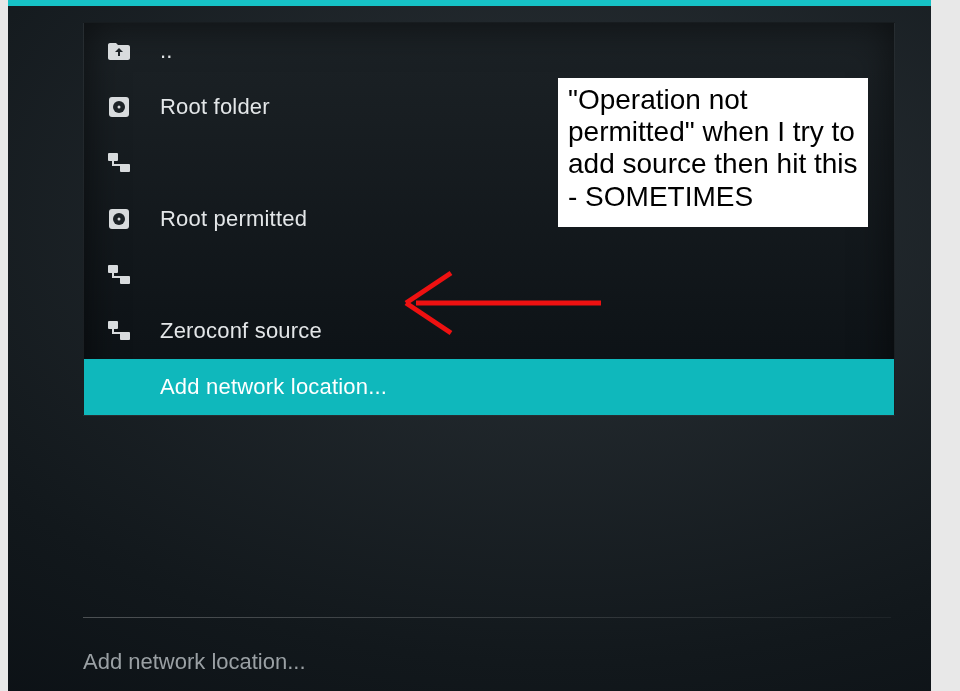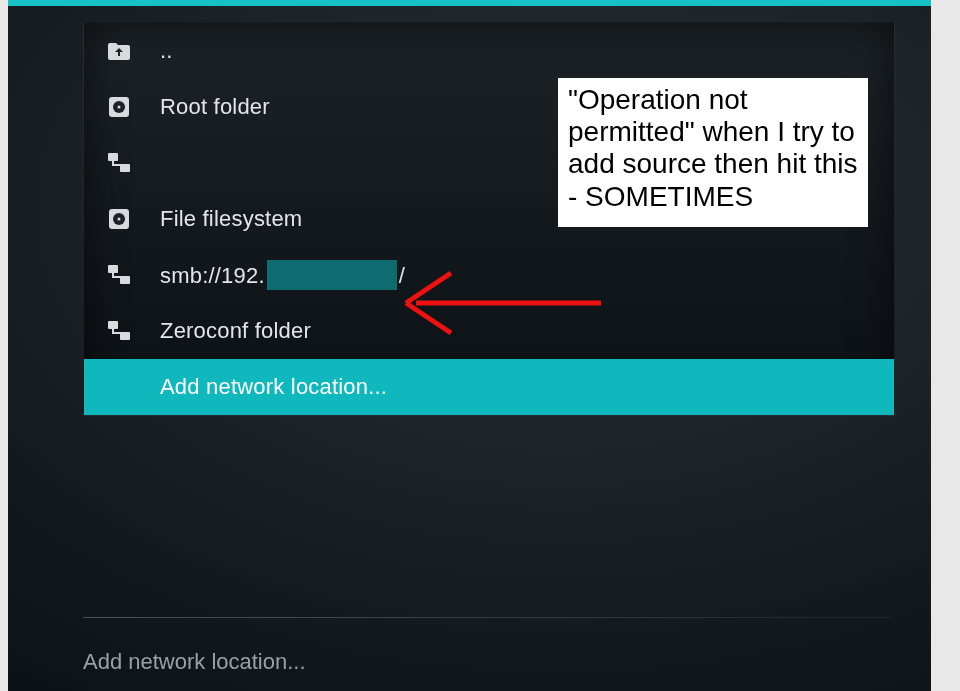--- a/index.html
+++ b/index.html
@@ -139,46 +139,43 @@
     </div>
 
     <div class="row">
       <span class="icon">
         <svg width="22" height="22" viewBox="0 0 22 22">
           <rect x="1" y="1" width="20" height="20" rx="3" fill="currentColor"></rect>
           <circle cx="11" cy="11" r="6" fill="#1c2226"></circle>
           <circle cx="11" cy="11" r="1.5" fill="currentColor"></circle>
         </svg>
       </span>
-      <span class="label">File filesystem</span>
+      <span class="label">Root permitted</span>
     </div>
 
     <div class="row">
       <span class="icon">
         <svg width="24" height="22" viewBox="0 0 24 22">
           <rect x="1" y="1" width="10" height="8" rx="1" fill="currentColor"></rect>
           <rect x="13" y="12" width="10" height="8" rx="1" fill="currentColor"></rect>
           <path d="M6 9v4h12v-1" stroke="currentColor" stroke-width="2" fill="none"></path>
         </svg>
       </span>
-      <span class="label">
-        <span>smb://192.</span><span class="smb-redacted"></span><span>/</span>
-      </span>
     </div>
 
 
     <div class="row">
       <span class="icon">
         <svg width="24" height="22" viewBox="0 0 24 22">
           <rect x="1" y="1" width="10" height="8" rx="1" fill="currentColor"></rect>
           <rect x="13" y="12" width="10" height="8" rx="1" fill="currentColor"></rect>
           <path d="M6 9v4h12v-1" stroke="currentColor" stroke-width="2" fill="none"></path>
         </svg>
       </span>
-      <span class="label">Zeroconf folder</span>
+      <span class="label">Zeroconf source</span>
     </div>
 
     <div class="row selected">
       <span class="no-icon"></span>
       <span class="label">Add network location...</span>
     </div>
 
   </div>
 
   <svg class="arrow" viewBox="0 0 220 90">

